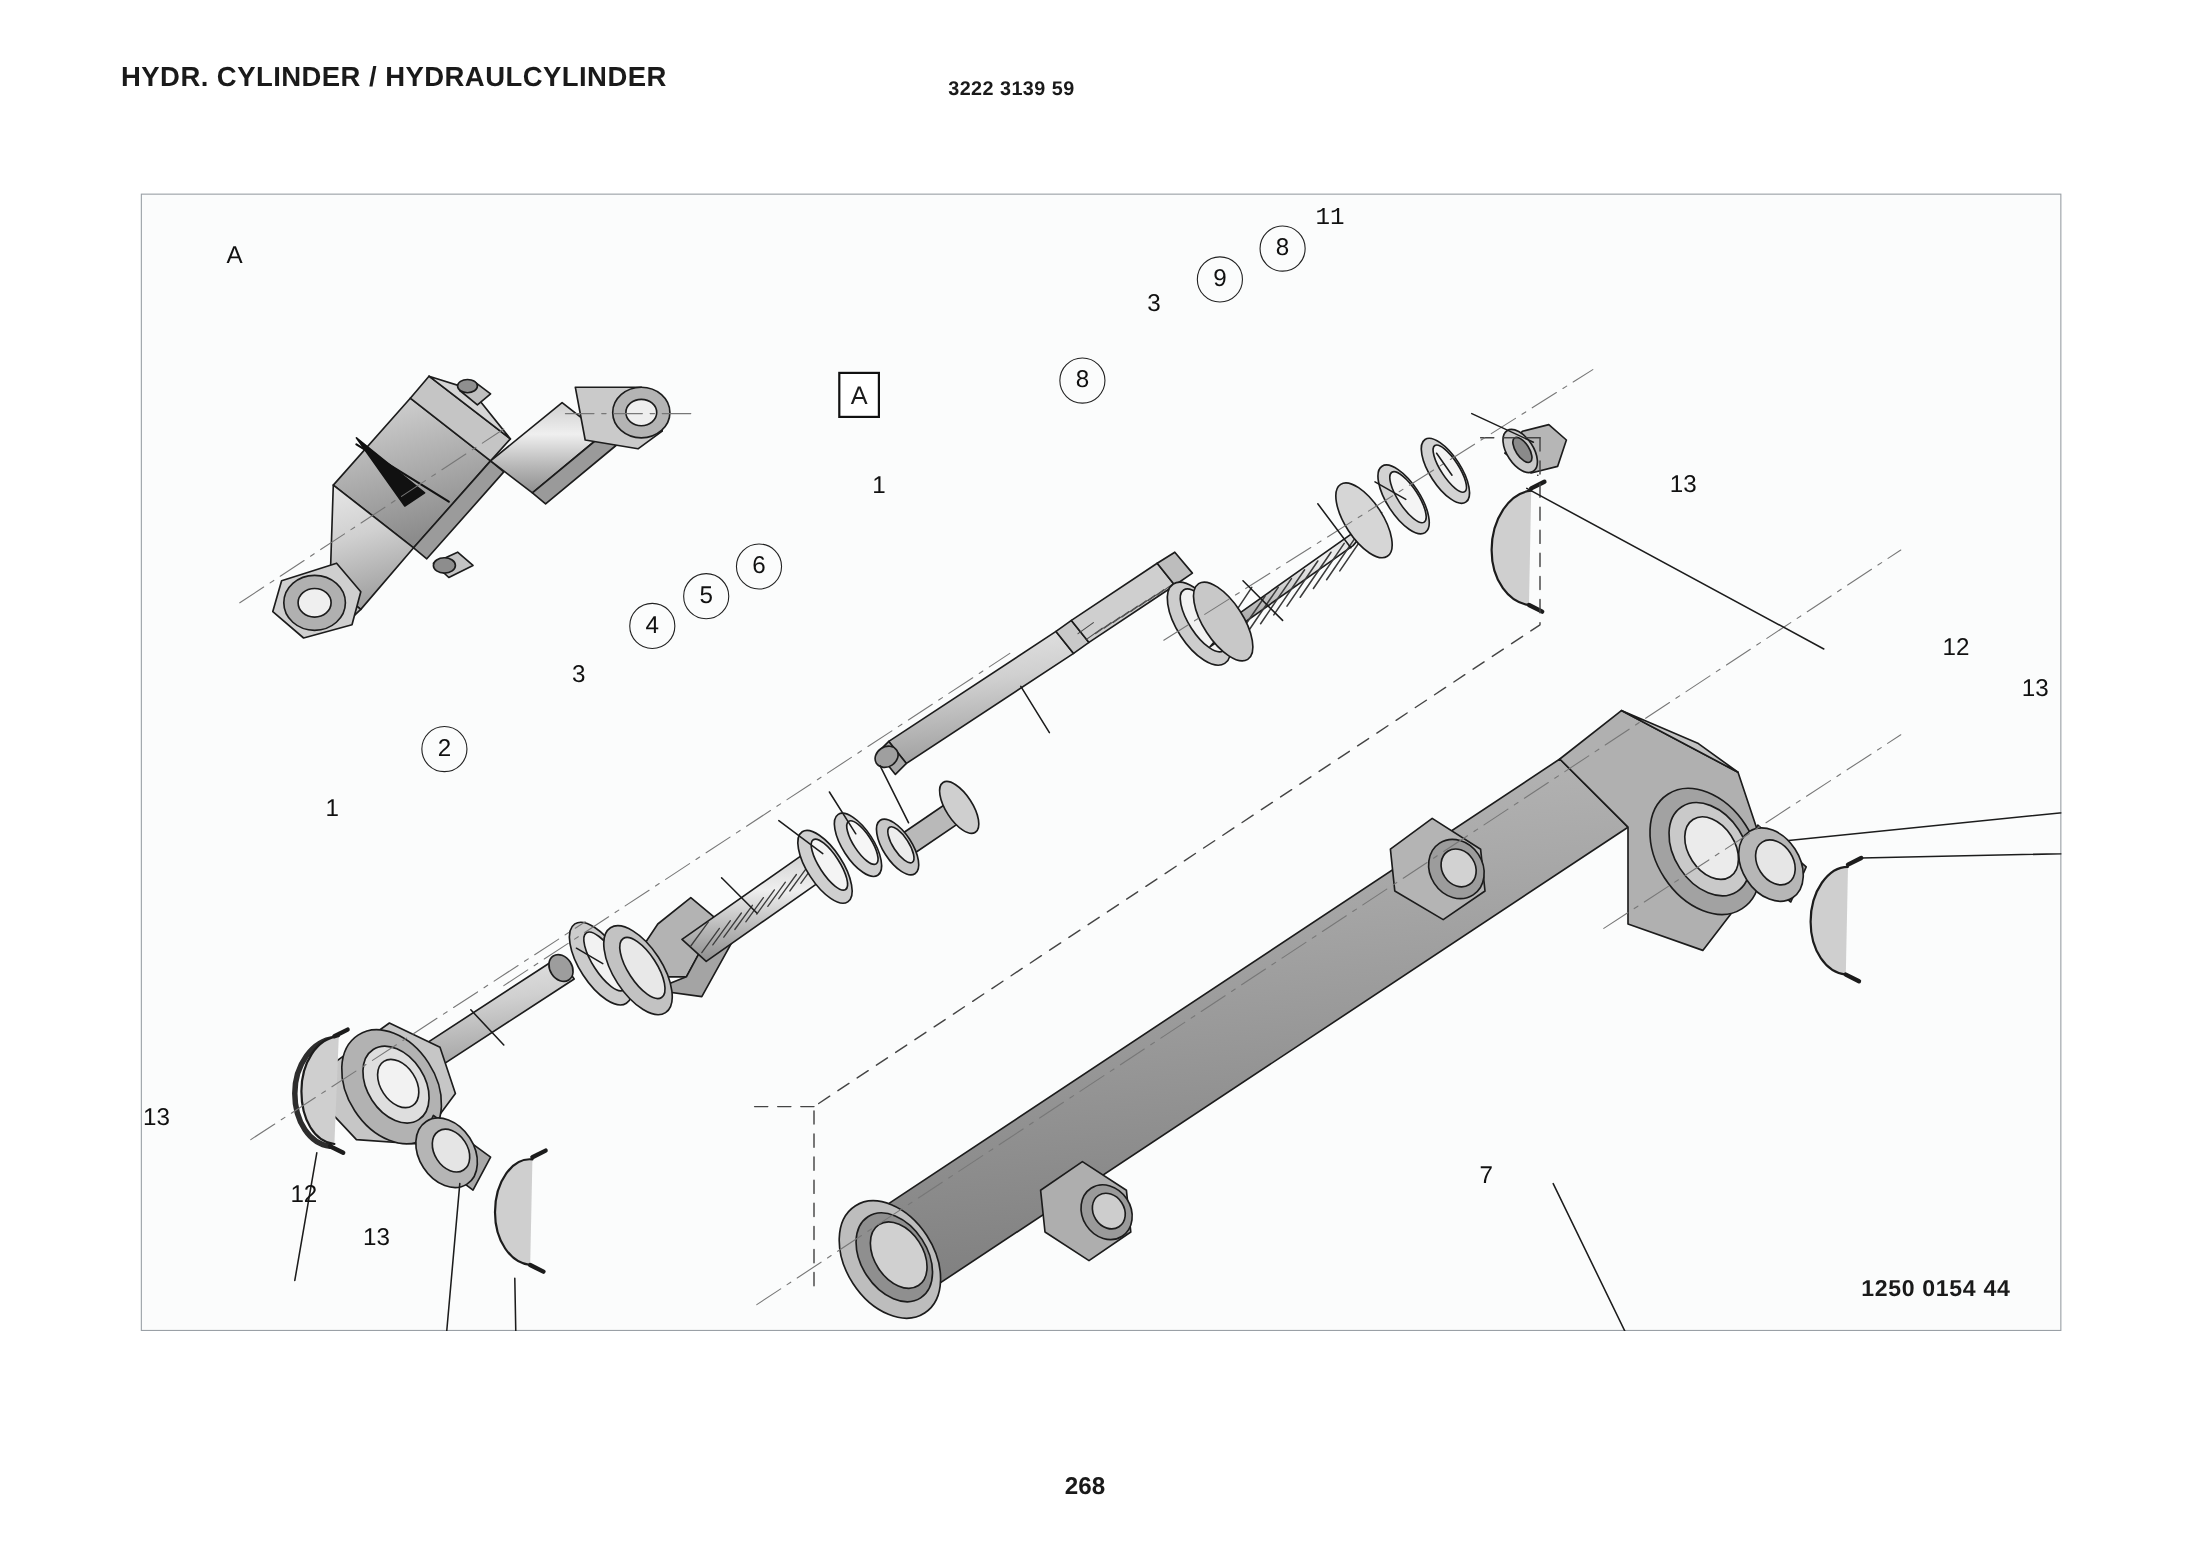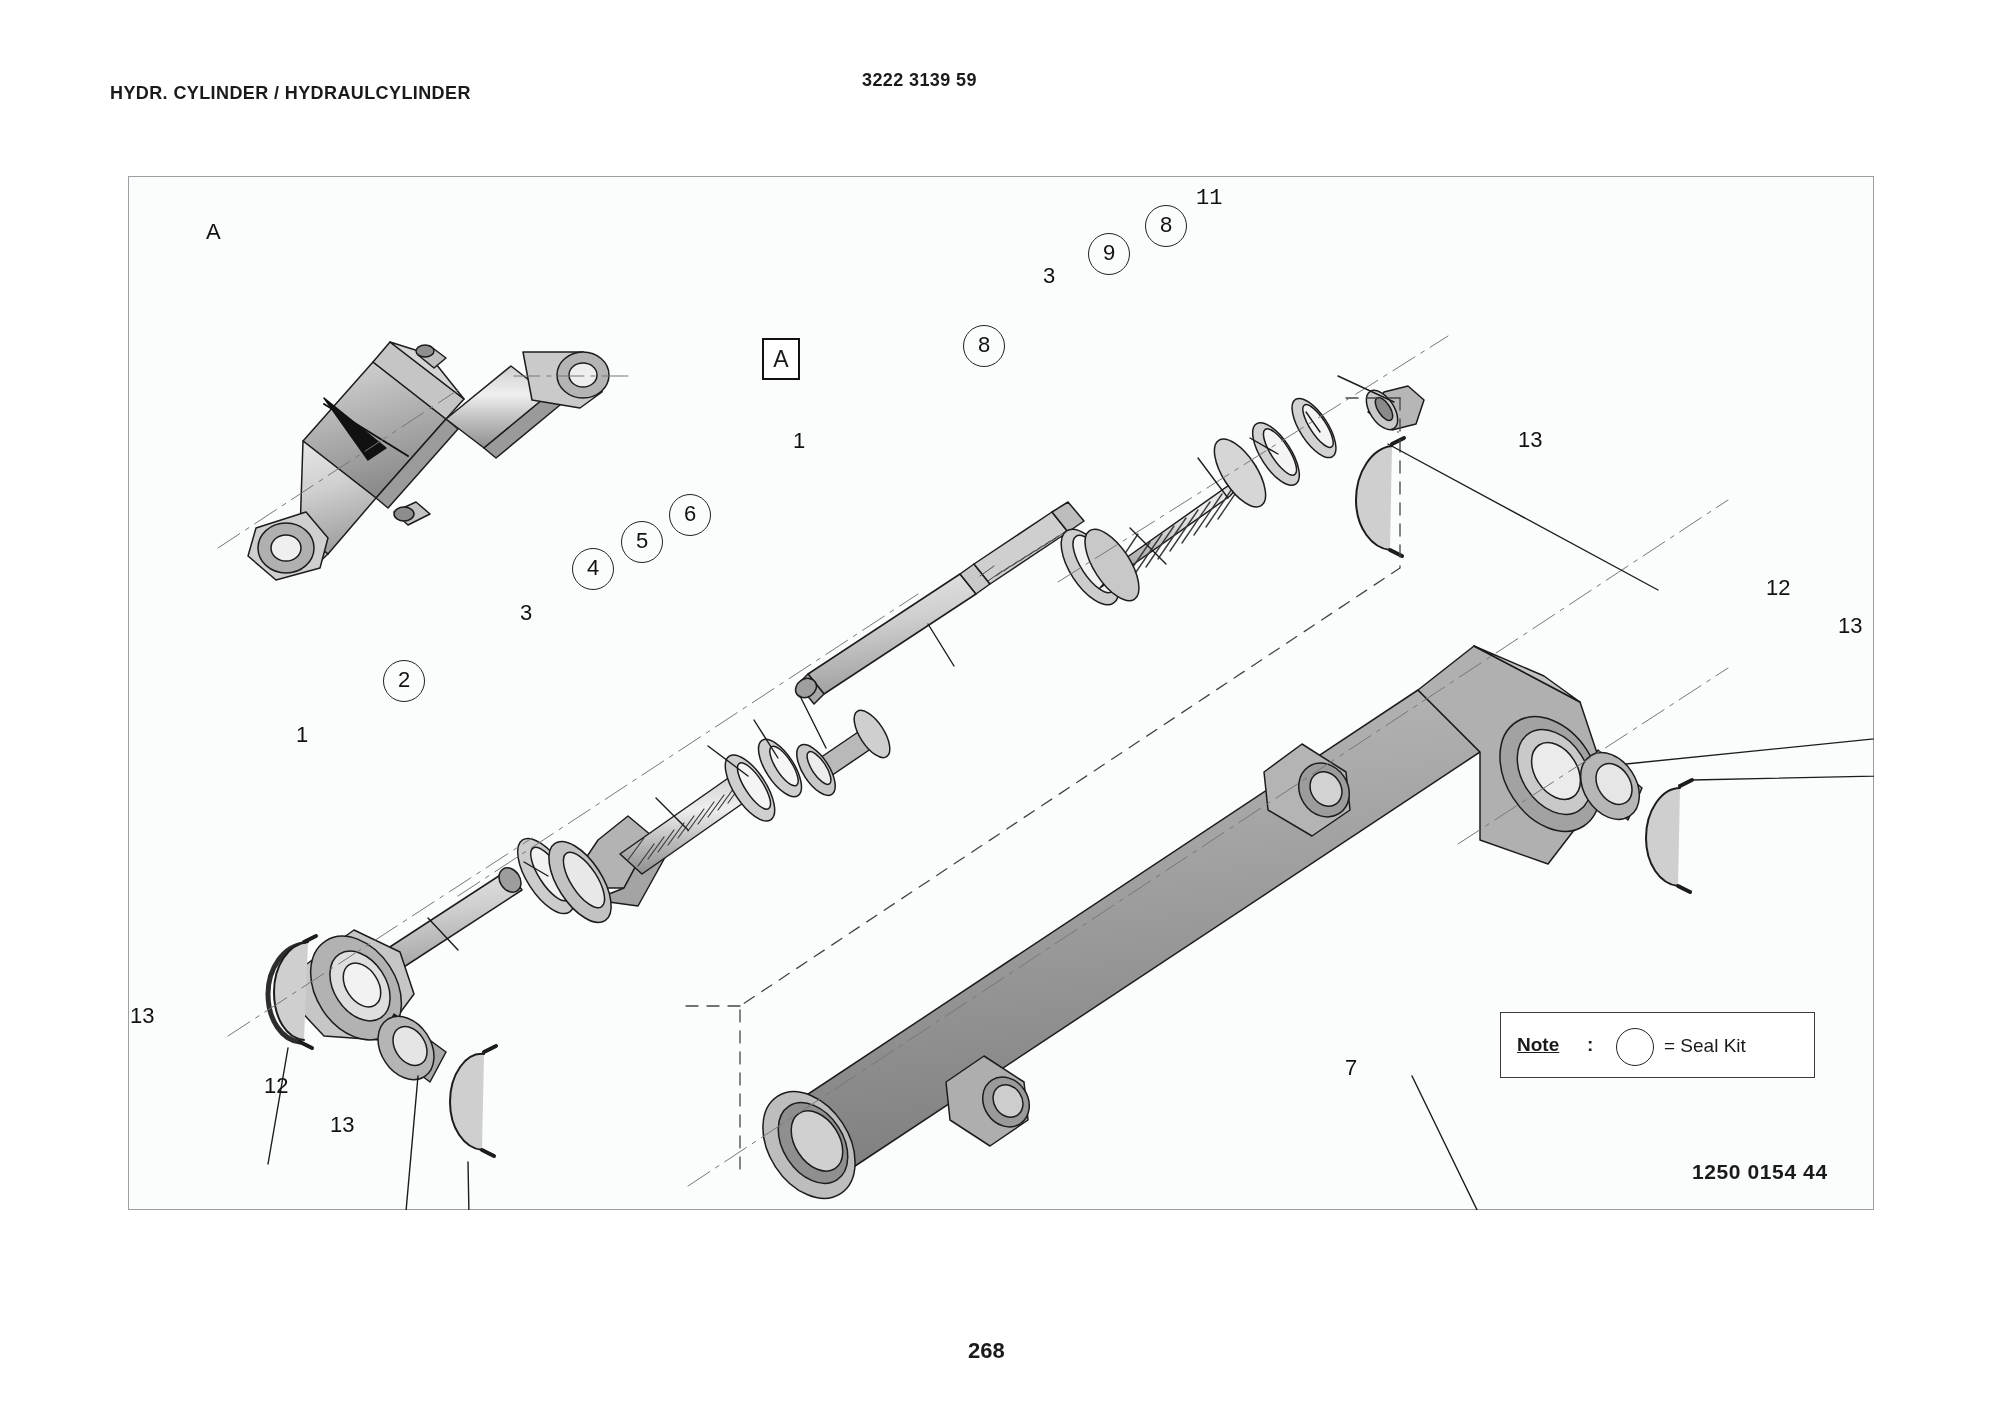--- a/index.html
+++ b/index.html
@@ -18,22 +18,22 @@
   .page {
     position: absolute;
     left: 0; top: 0;
     width: 2000px;
     height: 1415px;
   }
   
   .hdr-title {
     position: absolute;
     left: 110px;
-    top: 83px;
-    font-size: 18px;
+    top: 56px;
+    font-size: 25px;
     font-weight: bold;
     letter-spacing: 0.4px;
     white-space: nowrap;
   }
   .hdr-partno {
     position: absolute;
     left: 862px;
     top: 70px;
     font-size: 18px;
     font-weight: bold;
@@ -467,24 +467,18 @@
   <div class="callout circ" style="left:383px;top:660px;">2</div>
   <div class="callout" style="left:296px;top:722px;">1</div>
   <div class="callout" style="left:130px;top:1003px;">13</div>
   <div class="callout" style="left:264px;top:1073px;">12</div>
   <div class="callout" style="left:330px;top:1112px;">13</div>
   <div class="callout" style="left:1518px;top:427px;">13</div>
   <div class="callout" style="left:1766px;top:575px;">12</div>
   <div class="callout" style="left:1838px;top:613px;">13</div>
   <div class="callout" style="left:1345px;top:1055px;">7</div>
 
-  <div class="note-box">
-    <div class="note-label">Note</div>
-    <div class="note-colon">:</div>
-    <div class="note-circle"></div>
-    <div class="note-text">= Seal Kit</div>
-  </div>
 
   <div class="dwg-number">1250 0154 44</div>
 
   <div class="footer-page">268</div>
 
 </div>
 
 </body></html>

